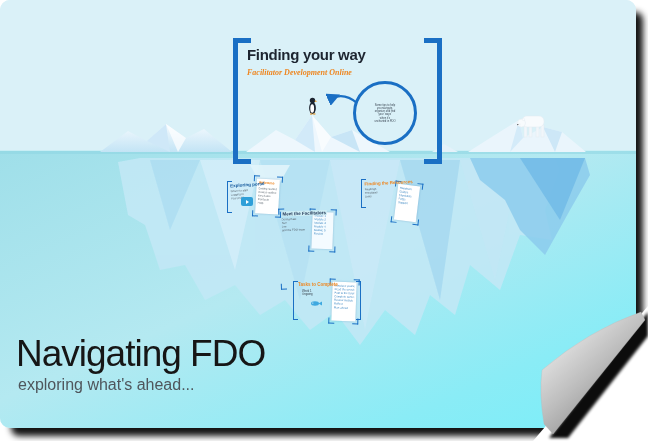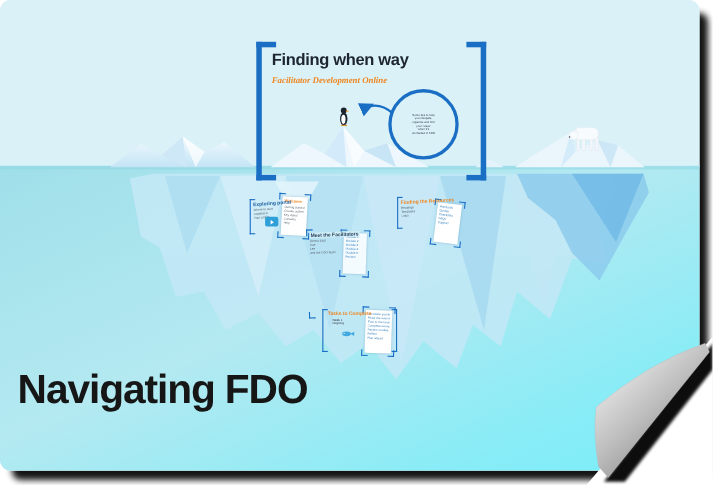--- a/index.html
+++ b/index.html
@@ -35,21 +35,21 @@
   .doc .oh{font-size:8px;font-weight:700;color:#ee8722;transform-origin:0 0;transform:scale(.45);white-space:nowrap;}
   .cb{position:absolute;width:5px;height:5px;border:0 solid #1a6fc4;}
   .cb.tl{left:-3px;top:-3px;border-left-width:1.5px;border-top-width:1.5px;}
   .cb.tr{right:-3px;top:-3px;border-right-width:1.5px;border-top-width:1.5px;}
   .cb.bl{left:-3px;bottom:-3px;border-left-width:1.5px;border-bottom-width:1.5px;}
   .cb.br{right:-3px;bottom:-3px;border-right-width:1.5px;border-bottom-width:1.5px;}
   .media-icon{position:absolute;left:241px;top:197px;width:12px;height:9px;background:#2f9fd8;border-radius:2px;z-index:11;
               display:flex;align-items:center;justify-content:center;}
   .media-icon .tri{width:0;height:0;border-left:3px solid #fff;border-top:2.5px solid transparent;border-bottom:2.5px solid transparent;}
   
-  .ft-title{position:absolute;left:16px;top:333px;font-size:37px;font-weight:700;color:#161616;letter-spacing:-1px;z-index:14;}
+  .ft-title{position:absolute;left:16px;top:333px;font-size:37px;font-weight:400;color:#161616;letter-spacing:-1px;z-index:14;}
   .ft-tag{position:absolute;left:18px;top:376px;font-size:16px;color:#4f565c;z-index:14;}
   .curl{position:absolute;right:0;bottom:0;z-index:50;pointer-events:none;}
 </style>
 </head>
 <body>
 
 <div class="stage">
   <div class="page">
 
     <svg class="scene" width="636" height="428" viewBox="0 0 636 428">
@@ -135,21 +135,21 @@
         <ellipse cx="5" cy="3.5" rx="4" ry="2.2" fill="#3fa9e0"></ellipse>
         <polygon points="8.5,3.5 12,1.5 12,5.5" fill="#3fa9e0"></polygon>
         <circle cx="2.8" cy="3" r="0.6" fill="#fff"></circle>
       </g>
 
       <path d="M357,103 C349,96 341,94 332,98" stroke="#1a6fc4" stroke-width="2.2" fill="none" marker-end="url(#arrowH)"></path>
     </svg>
 
     <div class="bkt l"></div>
     <div class="bkt r"></div>
-    <div class="hd-title">Finding when way</div>
+    <div class="hd-title">Finding your way</div>
     <div class="hd-sub">Facilitator Development Online</div>
 
     <div class="bubble">
       <div class="inner">
         <div>Some tips to help you navigate,</div>
         <div>organize and find your 'ways'</div>
         <div>when it's uncharted in FDO</div>
       </div>
     </div>
 
@@ -252,20 +252,21 @@
         <div>Read the overview</div>
         <div>Post to the forum</div>
         <div>Complete survey</div>
         <div>Review module 1</div>
         <div>Reflect</div>
         <div>Plan ahead</div>
       </div>
     </div>
 
     <div class="ft-title">Navigating FDO</div>
+    <div class="ft-tag">exploring what's ahead...</div>
   </div>
 
   <svg class="curl" width="175" height="175" viewBox="0 0 175 175">
     <defs>
       <linearGradient id="foldG" x1="0" y1="0" x2="0.7" y2="0.9">
         <stop offset="0" stop-color="#ffffff"></stop>
           <stop offset="0.6" stop-color="#bdbdbd"></stop>
           <stop offset="1" stop-color="#8a8a8a"></stop>
       </linearGradient>
       <filter id="soft" x="-20%" y="-20%" width="140%" height="140%">

